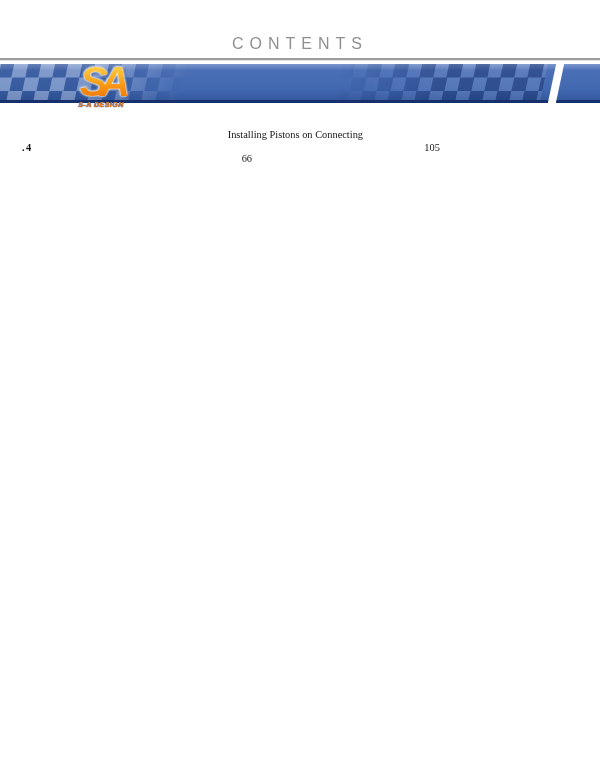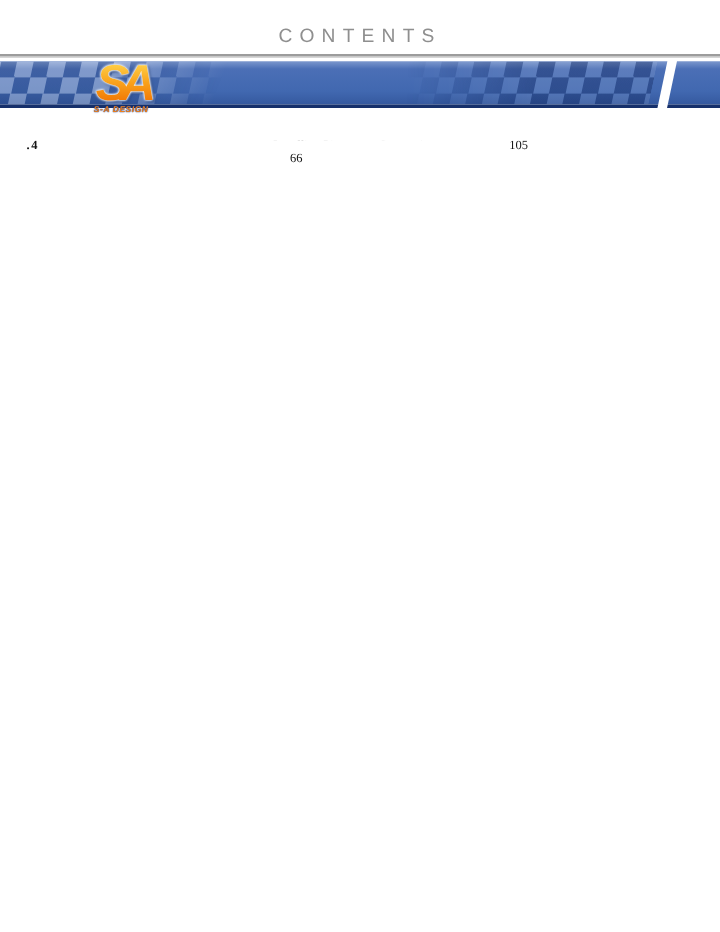--- a/index.html
+++ b/index.html
@@ -1,17 +1,17 @@
 <!DOCTYPE html>
 <html><head>
 <meta charset="utf-8">
 <style>
   html,body { margin:0; padding:0; background:#ffffff; }
   .page {
-    position:relative; width:600px; height:544px; margin:0 auto;
+    position:relative; width:600px; height:544px; margin:13px auto;
     background:#ffffff; overflow:hidden;
     font-family:"Liberation Serif", serif;
   }
 
   
   .header { position:relative; height:116px; }
   .contents-title {
     position:absolute; top:22px; left:0; right:0;
     text-align:center;
     font-family:"Liberation Sans", sans-serif;

